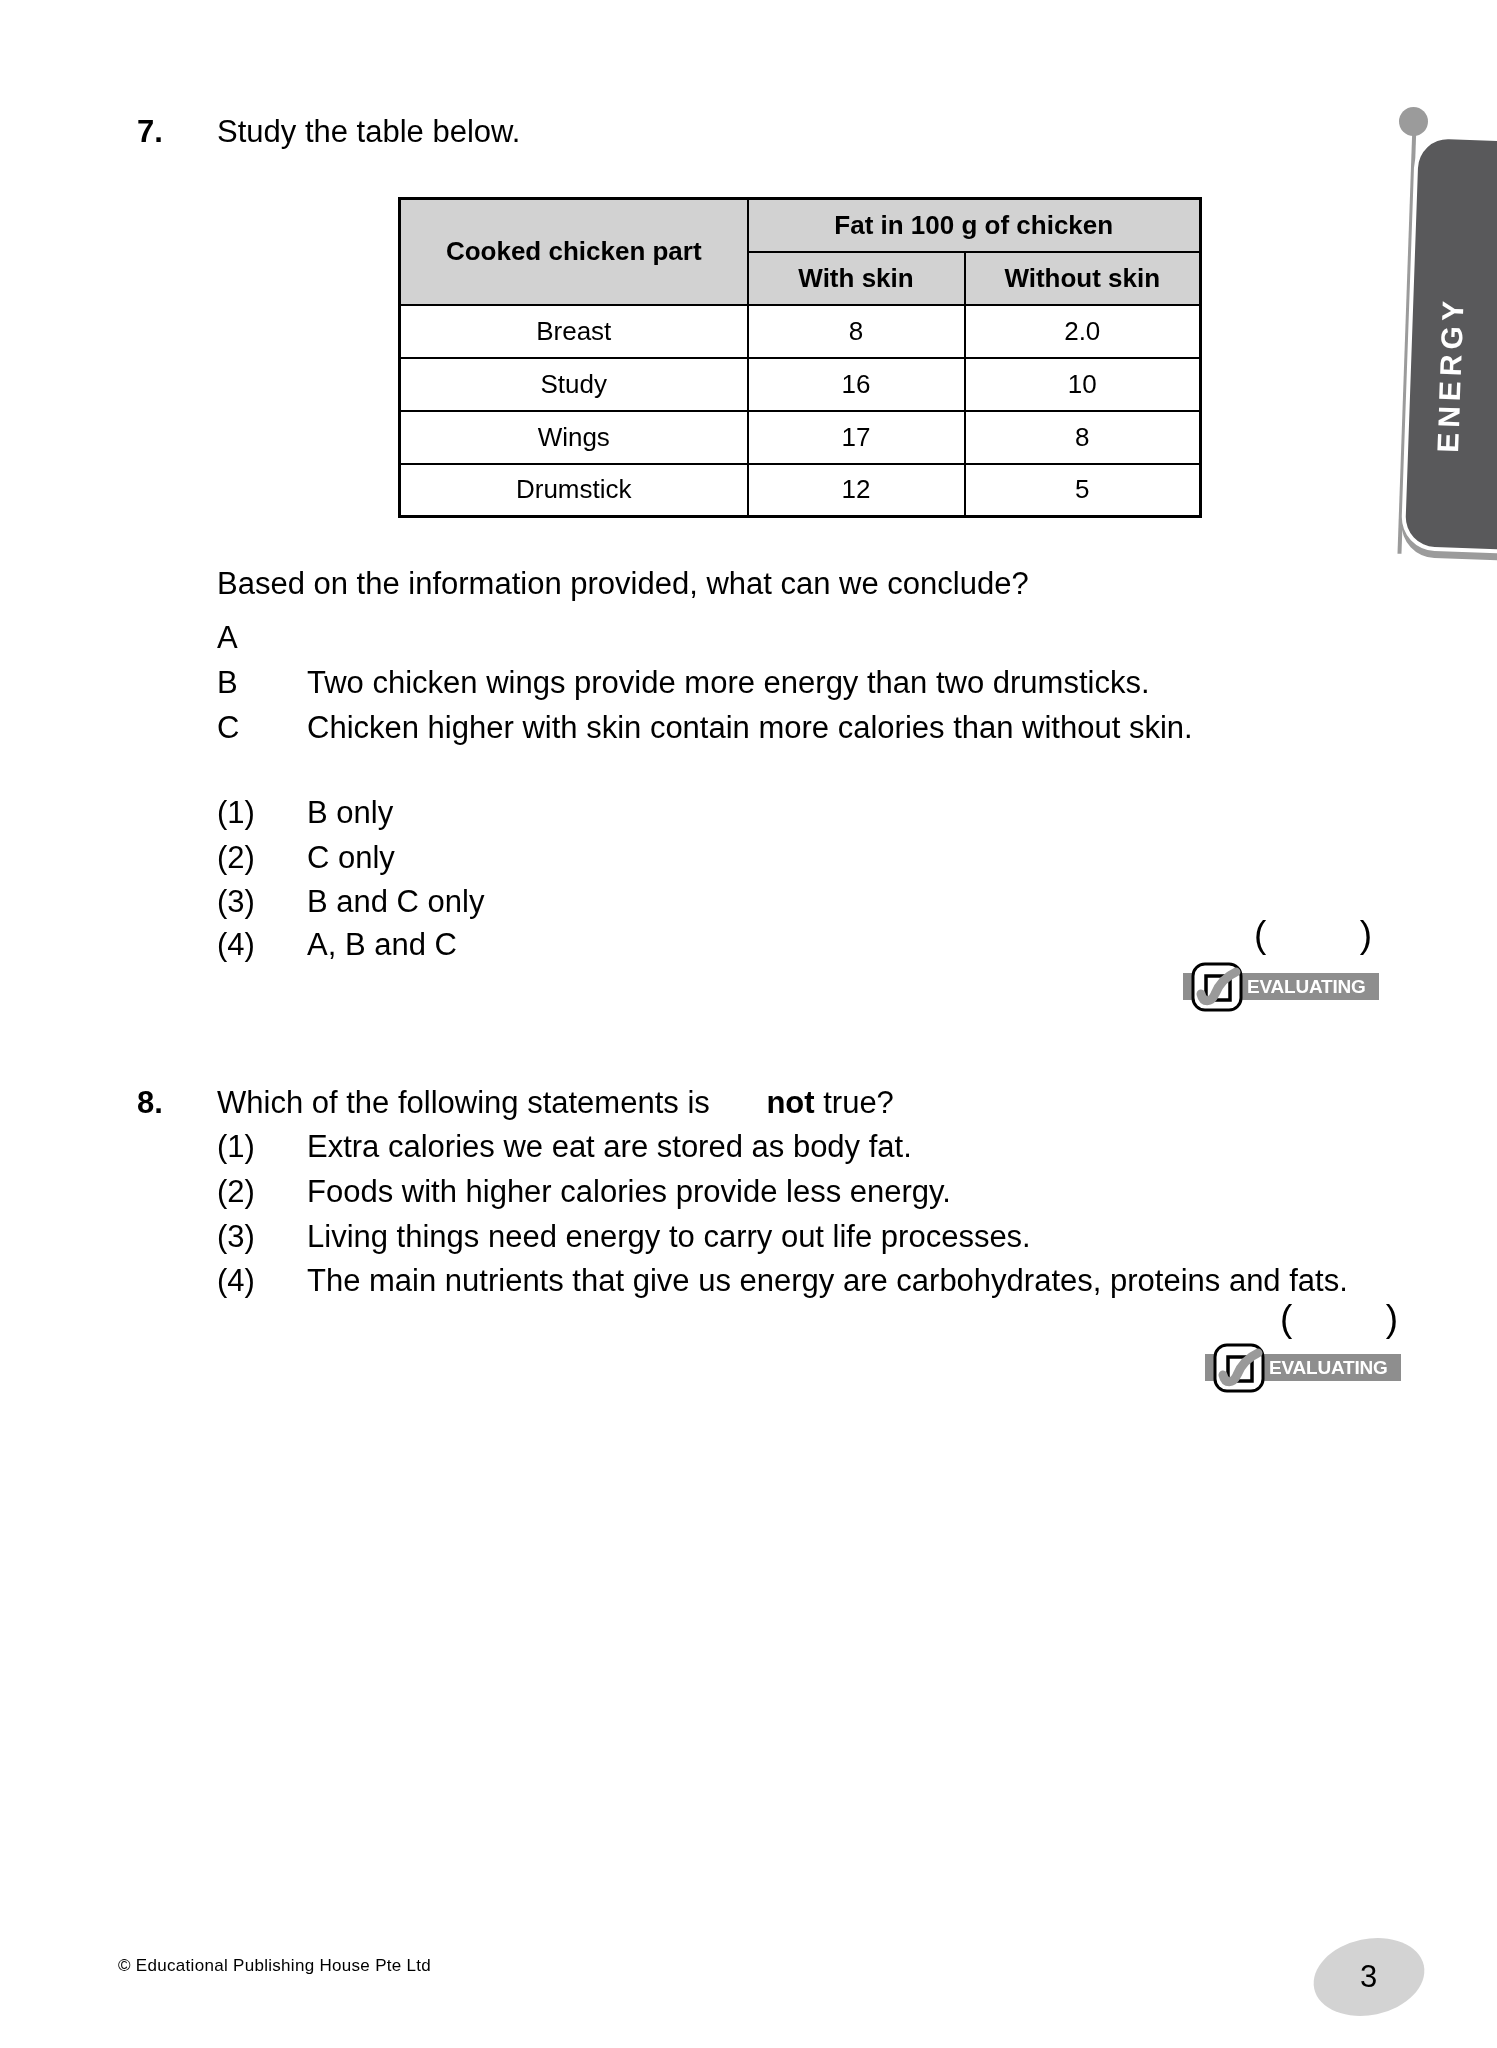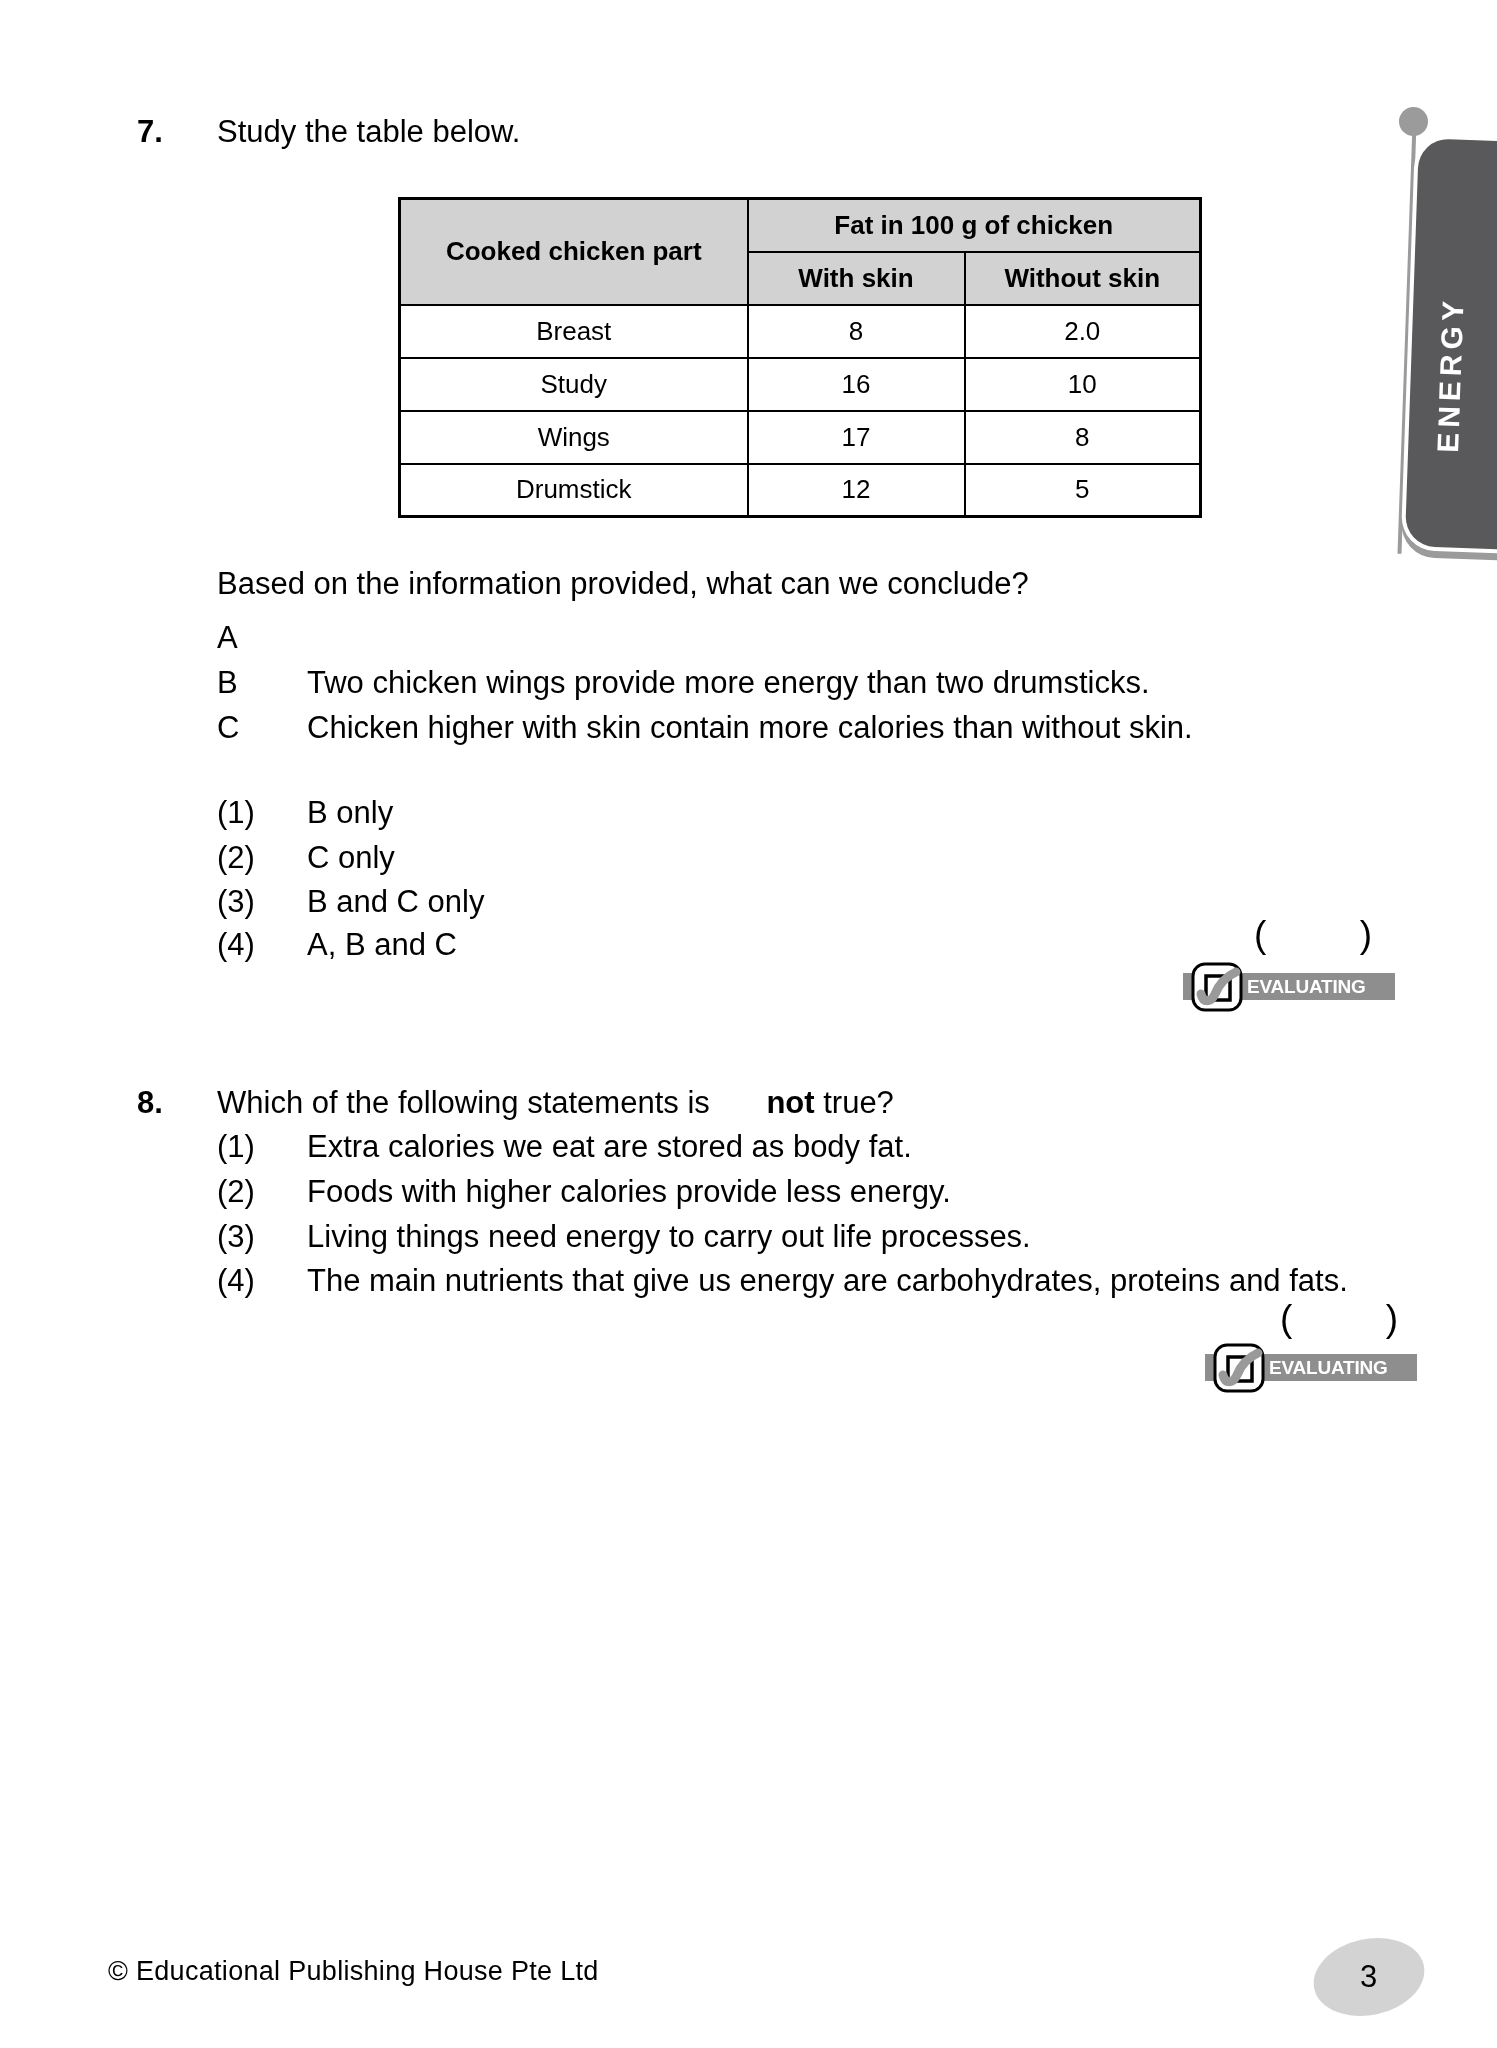--- a/index.html
+++ b/index.html
@@ -35,21 +35,21 @@
   }
   .fat-table th{background:var(--table_header_bg);font-weight:bold;}
 
   
   .answer-paren{
     position:absolute;display:flex;justify-content:space-between;
     width:118px;font-size:37px;line-height:45px;
   }
 
   
-  .eval-badge{position:absolute;width:212px;height:50px;}
+  .eval-badge{position:absolute;width:196px;height:50px;}
   .badge-bar{
     position:absolute;left:0;top:11px;right:0;height:27px;
     background:var(--badge_bar_bg);color:#fff;font-weight:bold;
     font-size:19px;line-height:27px;letter-spacing:-0.2px;
     padding-left:64px;box-sizing:border-box;white-space:nowrap;
   }
   .badge-icon{position:absolute;left:8px;top:0;width:52px;height:50px;}
 
   
   .tab-group{
@@ -66,21 +66,21 @@
     position:absolute;left:40px;top:235px;
     transform:translate(-50%,-50%) rotate(-90deg);
     color:#fff;font-weight:bold;font-size:30px;letter-spacing:5px;white-space:nowrap;
   }
   .pin-circle{
     position:absolute;left:1399px;top:107px;width:29px;height:29px;
     border-radius:50%;background:var(--pin_gray);
   }
 
   
-  .footer{position:absolute;left:108px;top:1956px;font-size:27px;letter-spacing:0.3px;}
+  .footer{position:absolute;left:118px;top:1956px;font-size:17px;letter-spacing:0.3px;}
   .page-num{
     position:absolute;left:1313px;top:1939px;width:112px;height:76px;
     background:var(--page_number_bg);border-radius:50%;
     transform:rotate(-12deg);
     display:flex;align-items:center;justify-content:center;
   }
   .page-num span{transform:rotate(12deg);font-size:31px;}
 </style>
 </head>
 <body>

